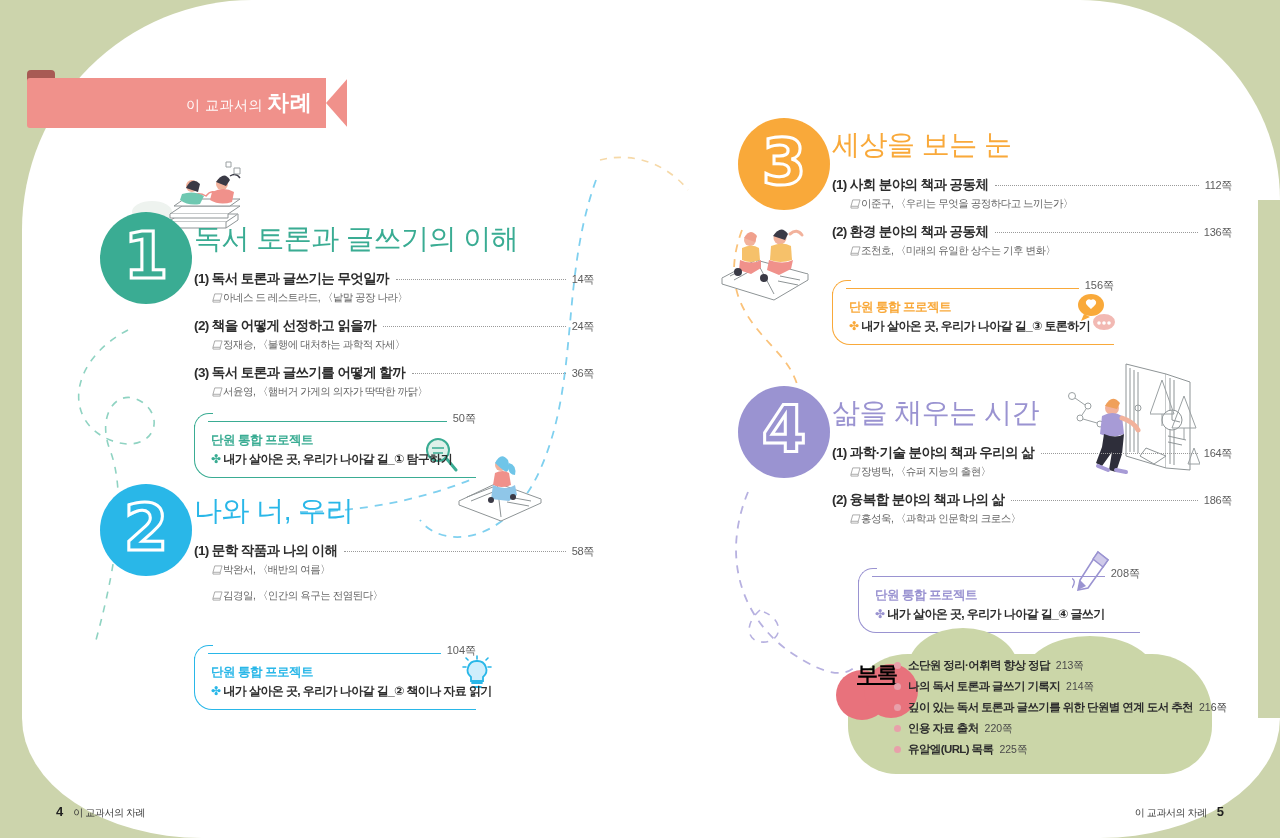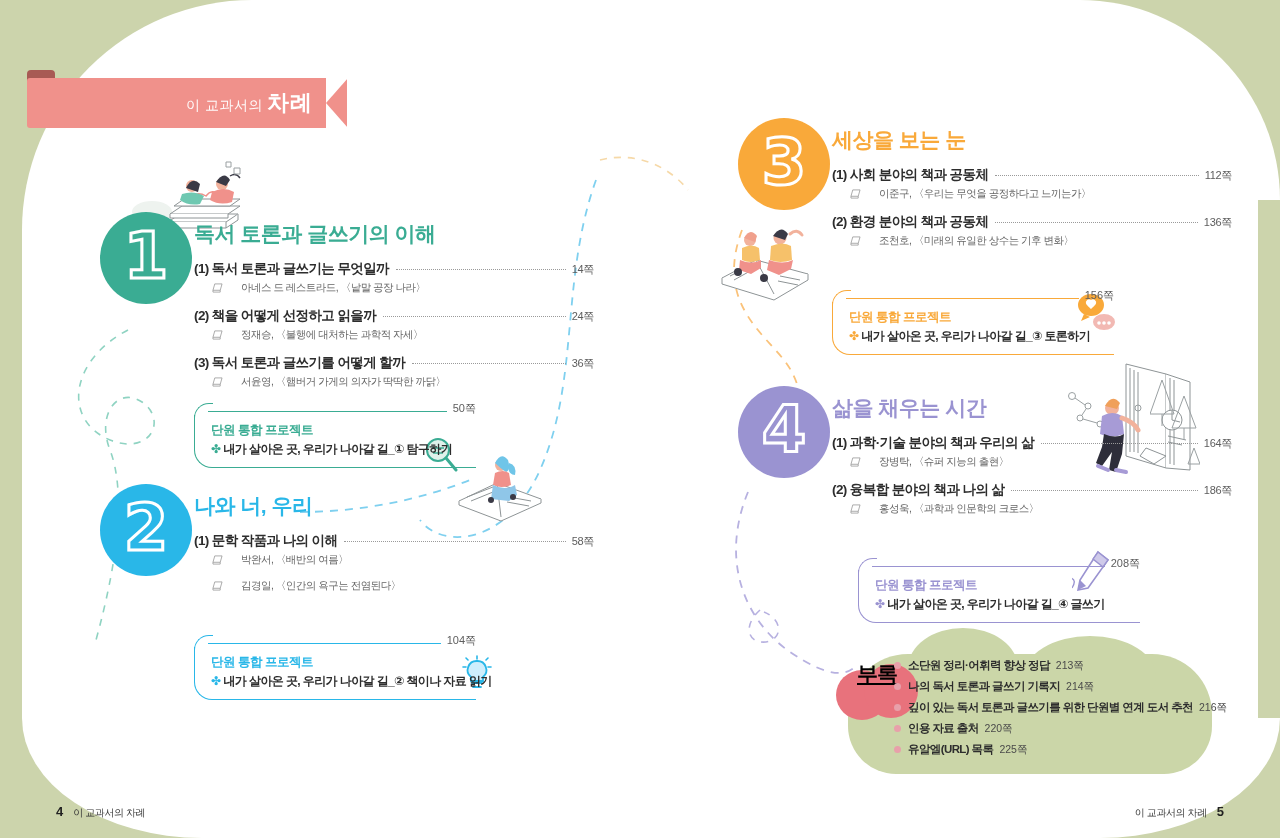--- a/index.html
+++ b/index.html
@@ -84,33 +84,33 @@
     display:flex;align-items:center;justify-content:center;
   }
   .unit-num{
     font-size:64px;font-weight:700;line-height:1;
     color:transparent;
     -webkit-text-stroke:3px #ffffff;
     font-family:"DejaVu Sans","Liberation Sans",sans-serif;
     margin-top:-4px;
   }
   .unit-body{position:absolute;left:94px;top:8px;width:400px;}
-  .unit-title{font-size:21px;font-weight:700;letter-spacing:-.5px;margin:0 0 12px 0;}
+  .unit-title{font-size:28px;font-weight:400;letter-spacing:-.5px;margin:0 0 12px 0;}
 
   .toc-item{margin-bottom:12px;position:relative;}
   .toc-line{display:flex;align-items:baseline;white-space:nowrap;}
   .toc-label{font-size:13.5px;font-weight:700;color:#2d2d2d;letter-spacing:-.6px;text-align:center;}
   .toc-dots{
     flex:1;min-width:18px;margin:0 6px 0 7px;
     border-bottom:1px dotted #9a9a9a;transform:translateY(-3px);
   }
   .toc-page{font-size:11px;color:#5d5d5d;letter-spacing:-.3px;}
   .toc-sub{
     font-size:10.5px;color:#666;margin:3px 0 0 18px;letter-spacing:-.5px;
-    display:flex;align-items:center;gap:18px;white-space:nowrap;
+    display:flex;align-items:center;gap:0;white-space:nowrap;
   }
   .bookicon{display:inline-block;width:11px;height:10px;flex:none;}
 
   
   .proj{position:relative;width:282px;}
   .proj-pageline{display:flex;align-items:baseline;white-space:nowrap;margin-left:14px;}
   .proj-rule{flex:1;height:1px;}
   .proj-pagenum{font-size:11px;color:#5d5d5d;margin-left:6px;}
   .proj-box{
     margin-top:-1px;border:1.4px solid currentColor;border-right:none;
@@ -478,21 +478,21 @@
         <span class="toc-page">136쪽</span>
       </div>
       <div class="toc-sub">
         <svg class="bookicon" viewBox="0 0 12 11">
             <path d="M1 8 L3 1 L11 1 L9 8 Z M1 8 L1 10 L9 10 L9 8" fill="#fff" stroke="#9a9a9a" stroke-width="0.9"></path>
           </svg>
         <span>조천호, 〈미래의 유일한 상수는 기후 변화〉</span>
       </div>
     </div>
 
-    <div class="proj c-orange" style="margin-top:40px;">
+    <div class="proj c-orange" style="margin-top:20px;">
       <div class="proj-pageline">
         <span class="proj-rule" style="background:#f9a93a;"></span>
         <span class="proj-pagenum">156쪽</span>
       </div>
       <div class="proj-box">
         <div class="proj-title">단원 통합 프로젝트</div>
         <div class="proj-sub">
           <span class="plus c-orange">✤</span><span>내가 살아온 곳, 우리가 나아갈 길_③ 토론하기</span>
         </div>
       </div>

